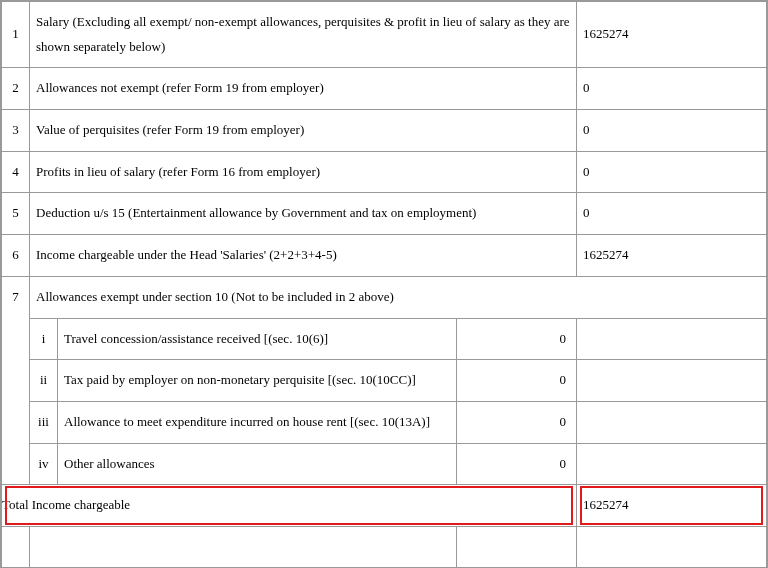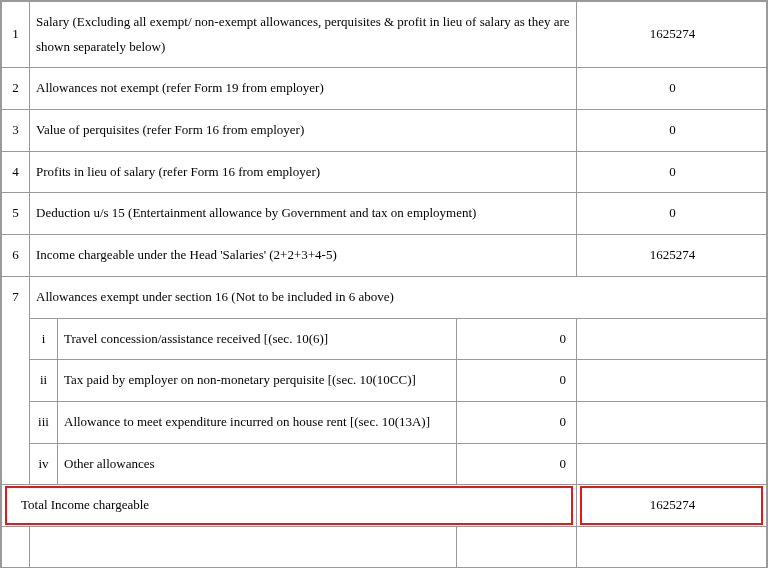--- a/index.html
+++ b/index.html
@@ -23,21 +23,21 @@
   }
   td {
     border: 1px solid #999;
     padding: 8px 6px;
     vertical-align: middle;
     line-height: 1.9;
   }
   .col-num   { width: 28px; text-align: center; }
   .col-sub   { width: 28px; text-align: center; }
   .col-val   { width: 120px; text-align: right; padding-right: 10px; }
-  .col-right { width: 190px; text-align: center; padding-right: 4px; }
+  .col-right { width: 190px; text-align: left; padding-right: 4px; }
   .total-row td { position: relative; }
   .total-box {
     position: absolute;
     left: 3px; right: 3px; top: 1px; bottom: 1px;
     border: 2px solid #e11b1b;
     pointer-events: none;
   }
   .empty-row td { height: 125px; border-top: none; }
   .no-top { border-top: none; }
 </style>
@@ -62,21 +62,21 @@
   </tr>
 
   <tr>
     <td class="col-num">2</td>
     <td colspan="3">Allowances not exempt (refer Form 19 from employer)</td>
     <td class="col-right">0</td>
   </tr>
 
   <tr>
     <td class="col-num">3</td>
-    <td colspan="3">Value of perquisites (refer Form 16 from employer)</td>
+    <td colspan="3">Value of perquisites (refer Form 19 from employer)</td>
     <td class="col-right">0</td>
   </tr>
 
   <tr>
     <td class="col-num">4</td>
     <td colspan="3">Profits in lieu of salary (refer Form 16 from employer)</td>
     <td class="col-right">0</td>
   </tr>
 
   <tr>
@@ -86,21 +86,21 @@
   </tr>
 
   <tr>
     <td class="col-num">6</td>
     <td colspan="3">Income chargeable under the Head 'Salaries' (2+2+3+4-5)</td>
     <td class="col-right">1625274</td>
   </tr>
 
   <tr>
     <td class="col-num" rowspan="5" style="vertical-align:top;">7</td>
-    <td colspan="4">Allowances exempt under section 16 (Not to be included in 6 above)</td>
+    <td colspan="4">Allowances exempt under section 10 (Not to be included in 2 above)</td>
   </tr>
 
   <tr>
     <td class="col-sub">i</td>
     <td>Travel concession/assistance received [(sec. 10(6)]</td>
     <td class="col-val">0</td>
     <td class="col-right"></td>
   </tr>
 
   <tr>
@@ -118,21 +118,21 @@
   </tr>
 
   <tr>
     <td class="col-sub">iv</td>
     <td>Other allowances</td>
     <td class="col-val">0</td>
     <td class="col-right"></td>
   </tr>
 
   <tr class="total-row">
-    <td colspan="4" style="position:relative; padding-left:19px;">
+    <td colspan="4" style="position:relative; padding-left:0;">
       <span>Total Income chargeable</span>
       <span class="total-box"></span>
     </td>
     <td class="col-right" style="position:relative;">
       <span>1625274</span>
       <span class="total-box"></span>
     </td>
   </tr>
 
   <tr class="empty-row">

